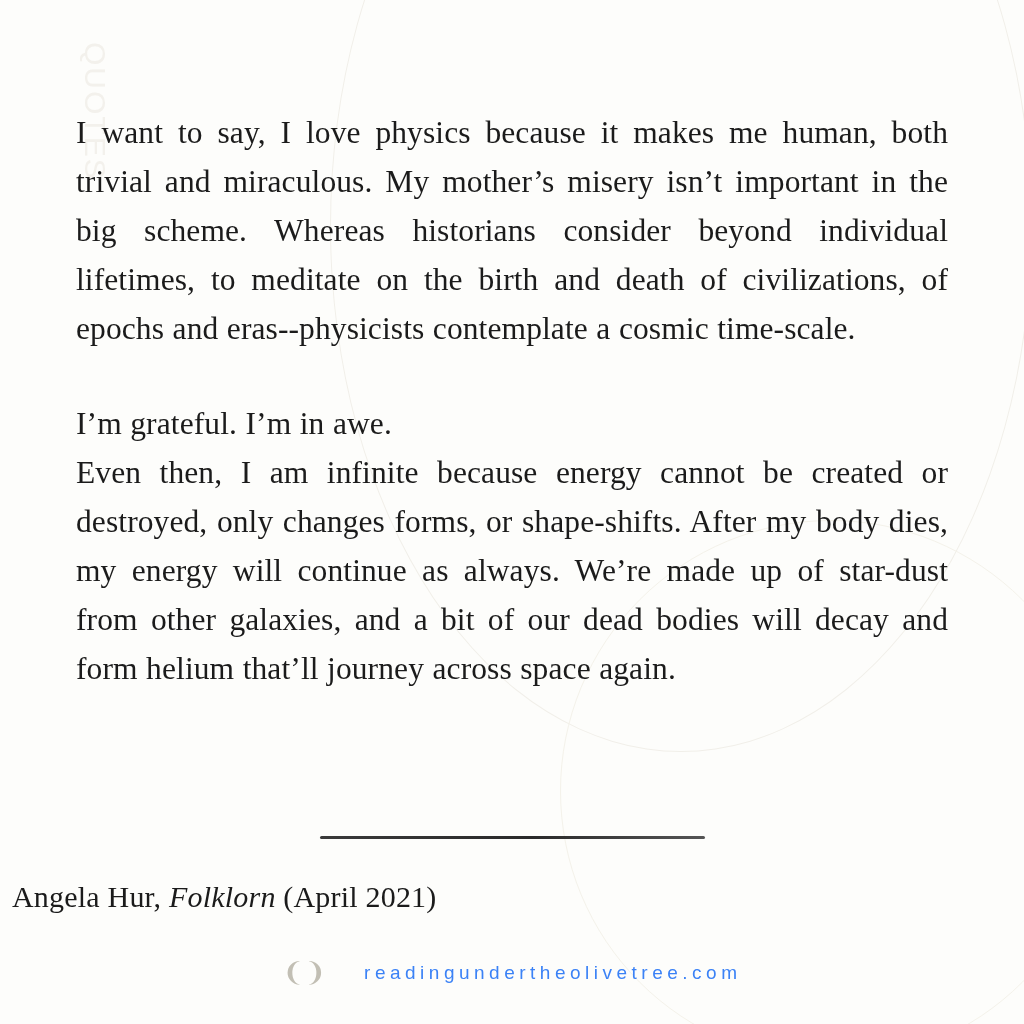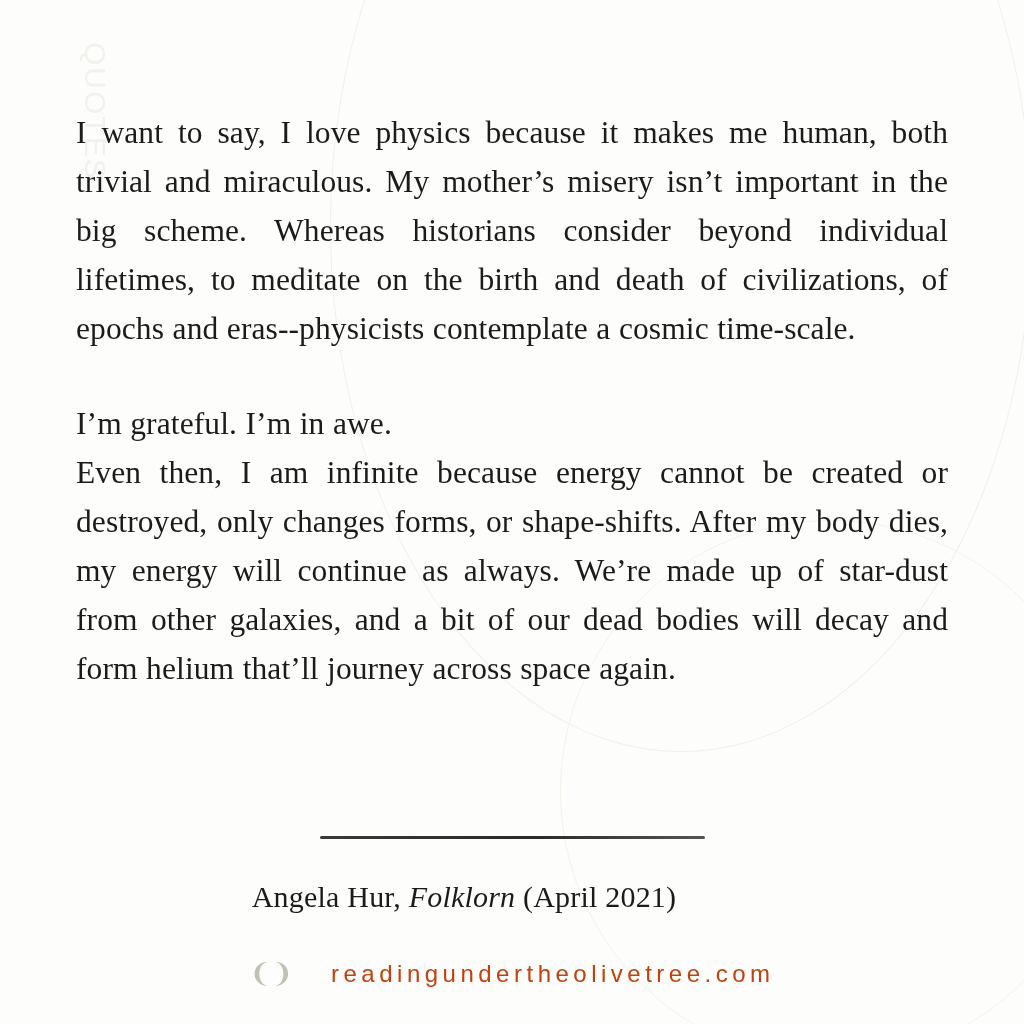--- a/index.html
+++ b/index.html
@@ -87,24 +87,23 @@
   }
   .divider {
     width: 385px;
     height: 3px;
     background: linear-gradient(to right, #3a3a3a, #2a2a2a 55%, #555 100%);
     border-radius: 2px;
   }
 
   .attribution {
     position: absolute;
-    left: 0;
+    left: 12px;
     top: 880px;
     width: 928px;
-    text-align: center;
     font-size: 30px;
     letter-spacing: 0.2px;
   }
   .attribution .title {
     font-style: italic;
   }
 
   .footer {
     position: absolute;
     left: 0;
@@ -116,23 +115,23 @@
     gap: 10px;
     color: #b9b6ac;
   }
   .footer-laurel {
     font-size: 26px;
     line-height: 1;
     color: #c2bfb4;
   }
   .footer-handle {
     font-family: "Liberation Sans", sans-serif;
-    font-size: 24px;
+    font-size: 19px;
     letter-spacing: 4.5px;
-    color: #c2410c;
+    color: #3b82f6;
     margin-left: 28px;
   }
 </style>
 </head>
 <body>
 
 <div class="page">
 
   <div class="bg-arc-large"></div>
   <div class="bg-arc-small"></div>

